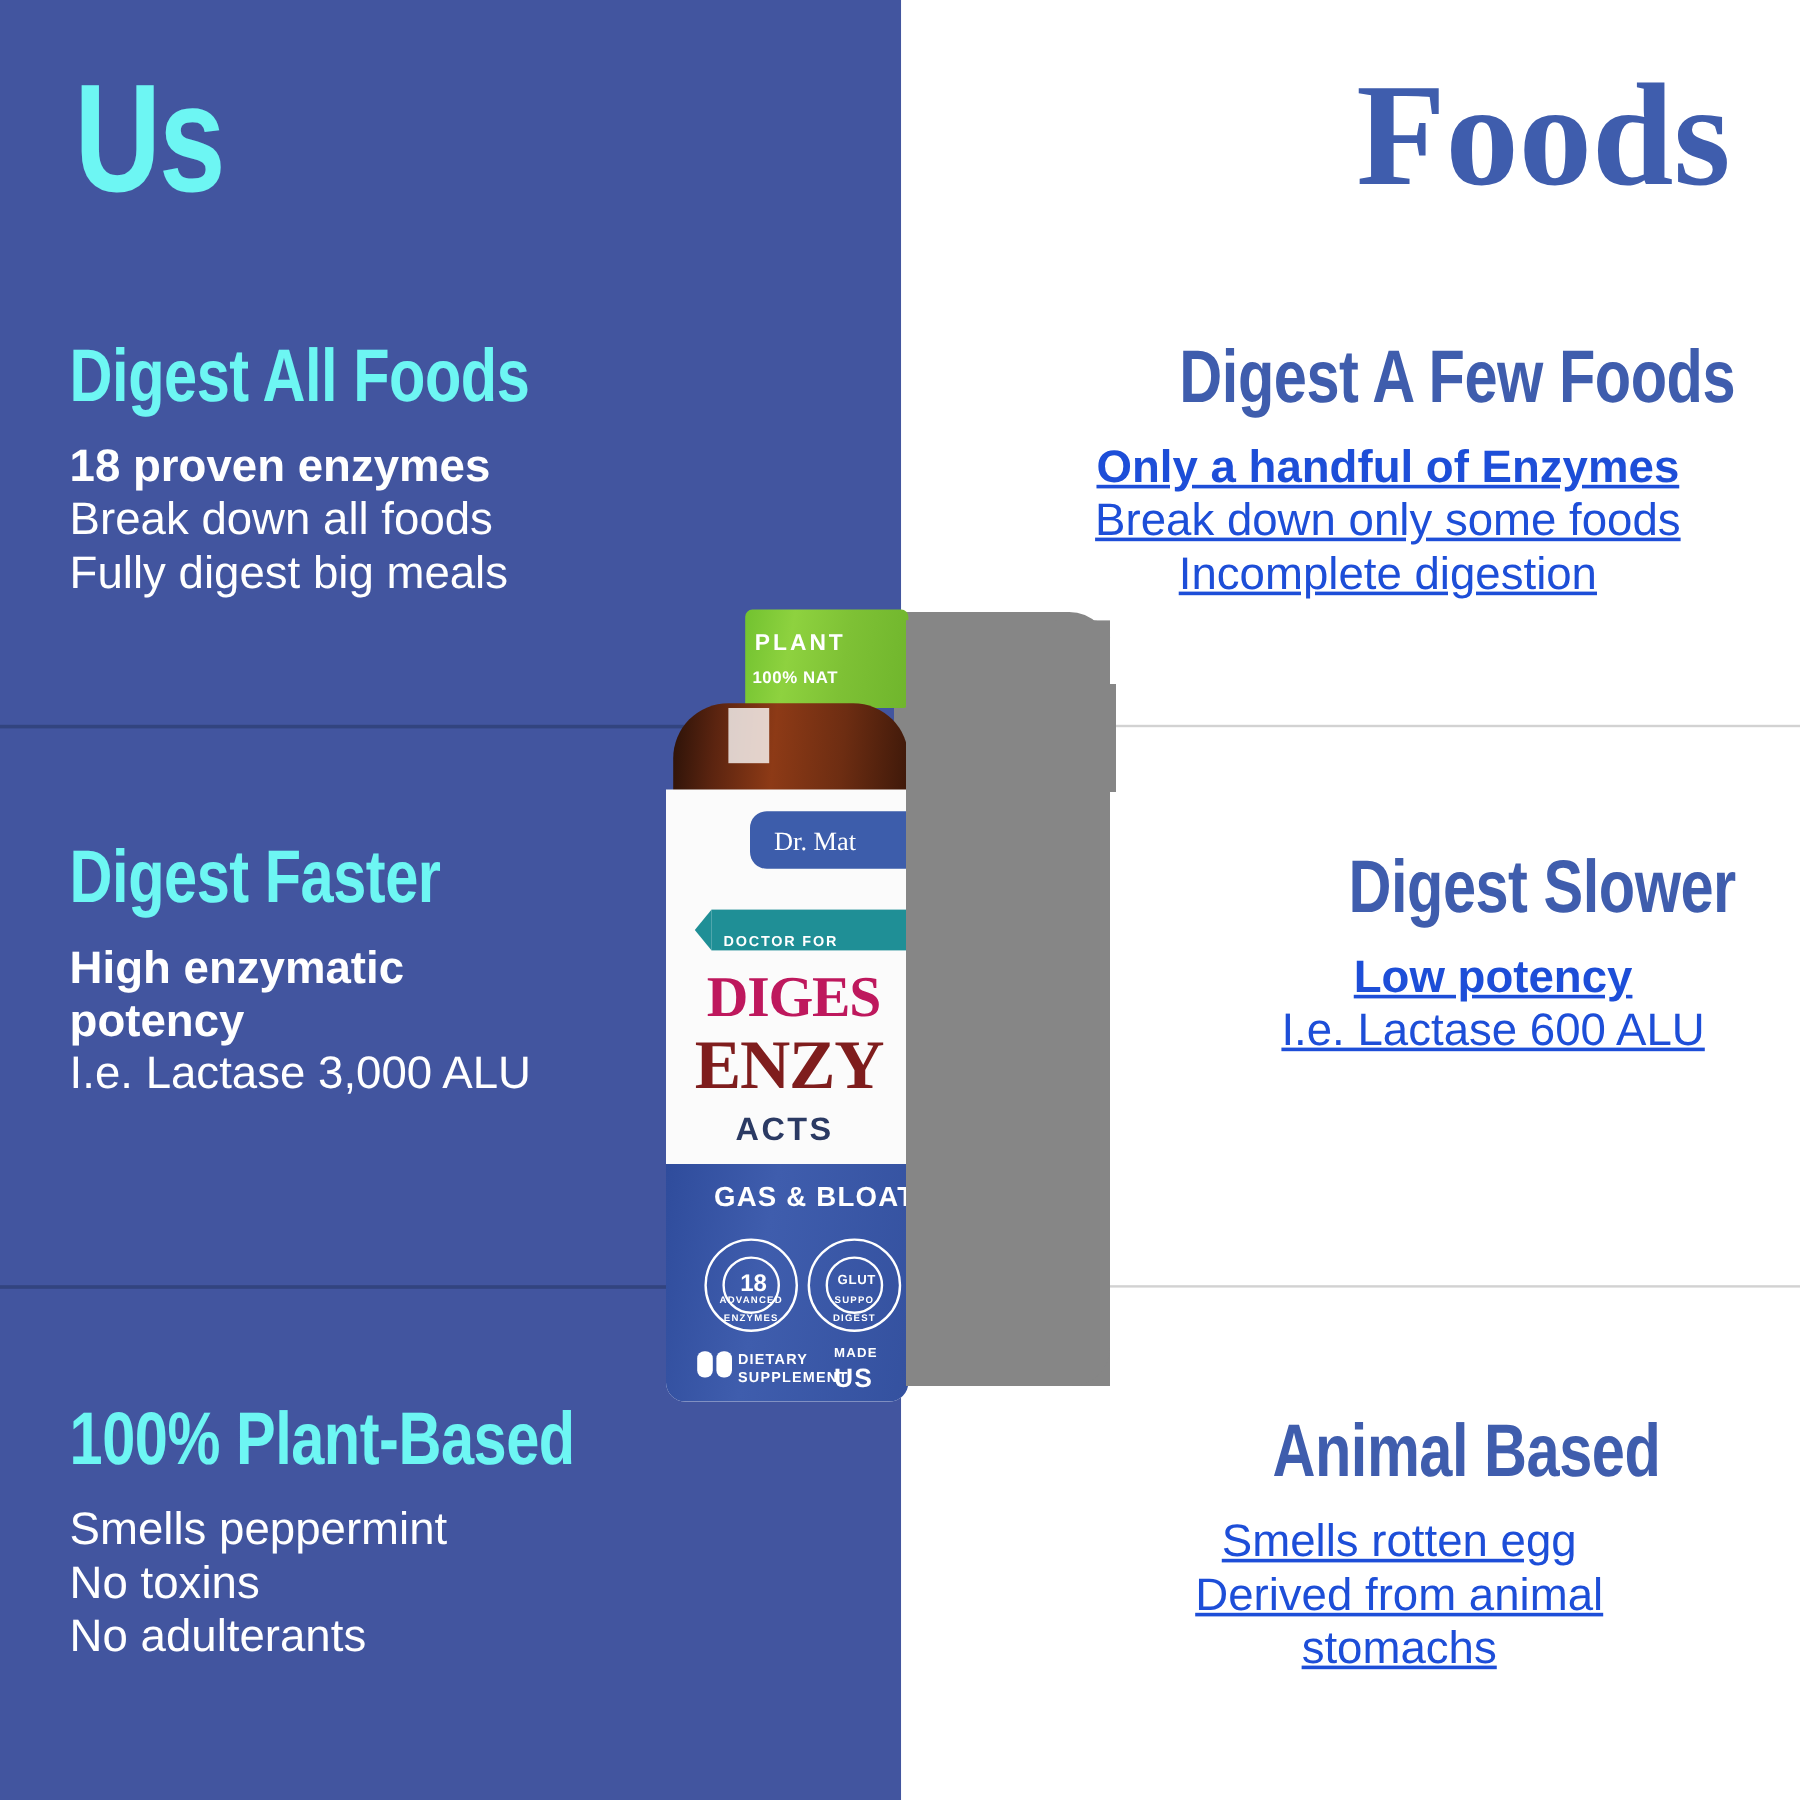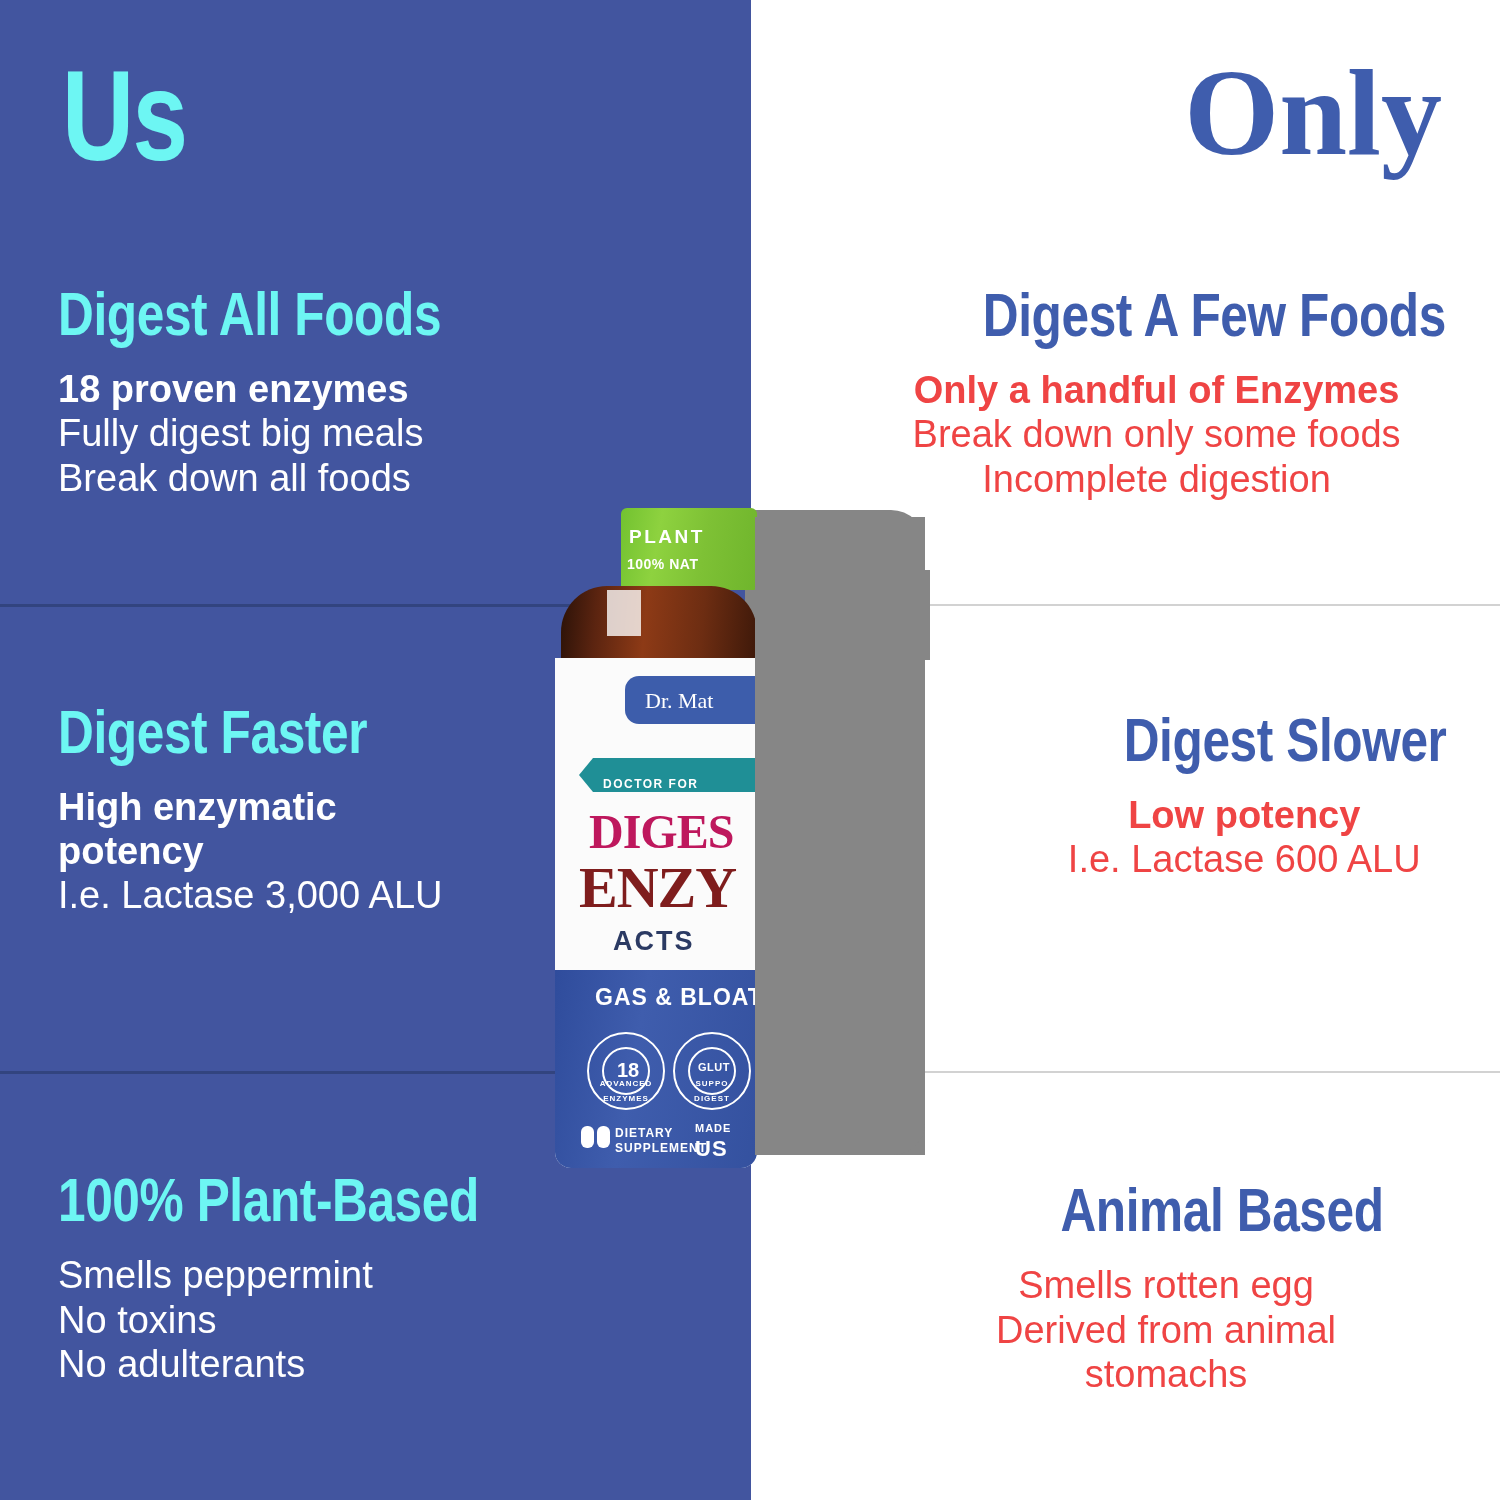--- a/index.html
+++ b/index.html
@@ -109,21 +109,21 @@
   .blk-line {
     font-family: "Liberation Sans", sans-serif;
     font-weight: normal;
     font-size: 38px;
     line-height: 1.17;
     margin: 0;
   }
   .block.l .blk-sub,
   .block.l .blk-line { color: #ffffff; }
   .block.r .blk-sub,
-  .block.r .blk-line { color: #ef4444; }
+  .block.r .blk-line { color: #1d4ed8; text-decoration: underline; }
 
   
   .b-l1 { top: 282px; }
   .b-l2 { top: 700px; width: 470px; }
   .b-l3 { top: 1168px; }
   .b-r1 { top: 283px; }
   .b-r2 { top: 708px; }
   .b-r3 { top: 1178px; width: 560px; }
 
   
@@ -427,27 +427,27 @@
 
   <div class="panel-left"></div>
   <div class="panel-right"></div>
 
   <div class="rule left rule-r1"></div>
   <div class="rule left rule-r2"></div>
   <div class="rule right rule-r1"></div>
   <div class="rule right rule-r2"></div>
 
   <div class="title-us">Us</div>
-  <div class="title-them">Only</div>
+  <div class="title-them">Foods</div>
 
   <div class="block l b-l1">
     <div class="blk-head">Digest All Foods</div>
     <div class="blk-sub">18 proven enzymes</div>
+    <div class="blk-line">Break down all foods</div>
     <div class="blk-line">Fully digest big meals</div>
-    <div class="blk-line">Break down all foods</div>
   </div>
 
   <div class="block l b-l2">
     <div class="blk-head">Digest Faster</div>
     <div class="blk-sub">High enzymatic</div>
     <div class="blk-sub">potency</div>
     <div class="blk-line">I.e. Lactase 3,000 ALU</div>
   </div>
 
   <div class="block l b-l3">

